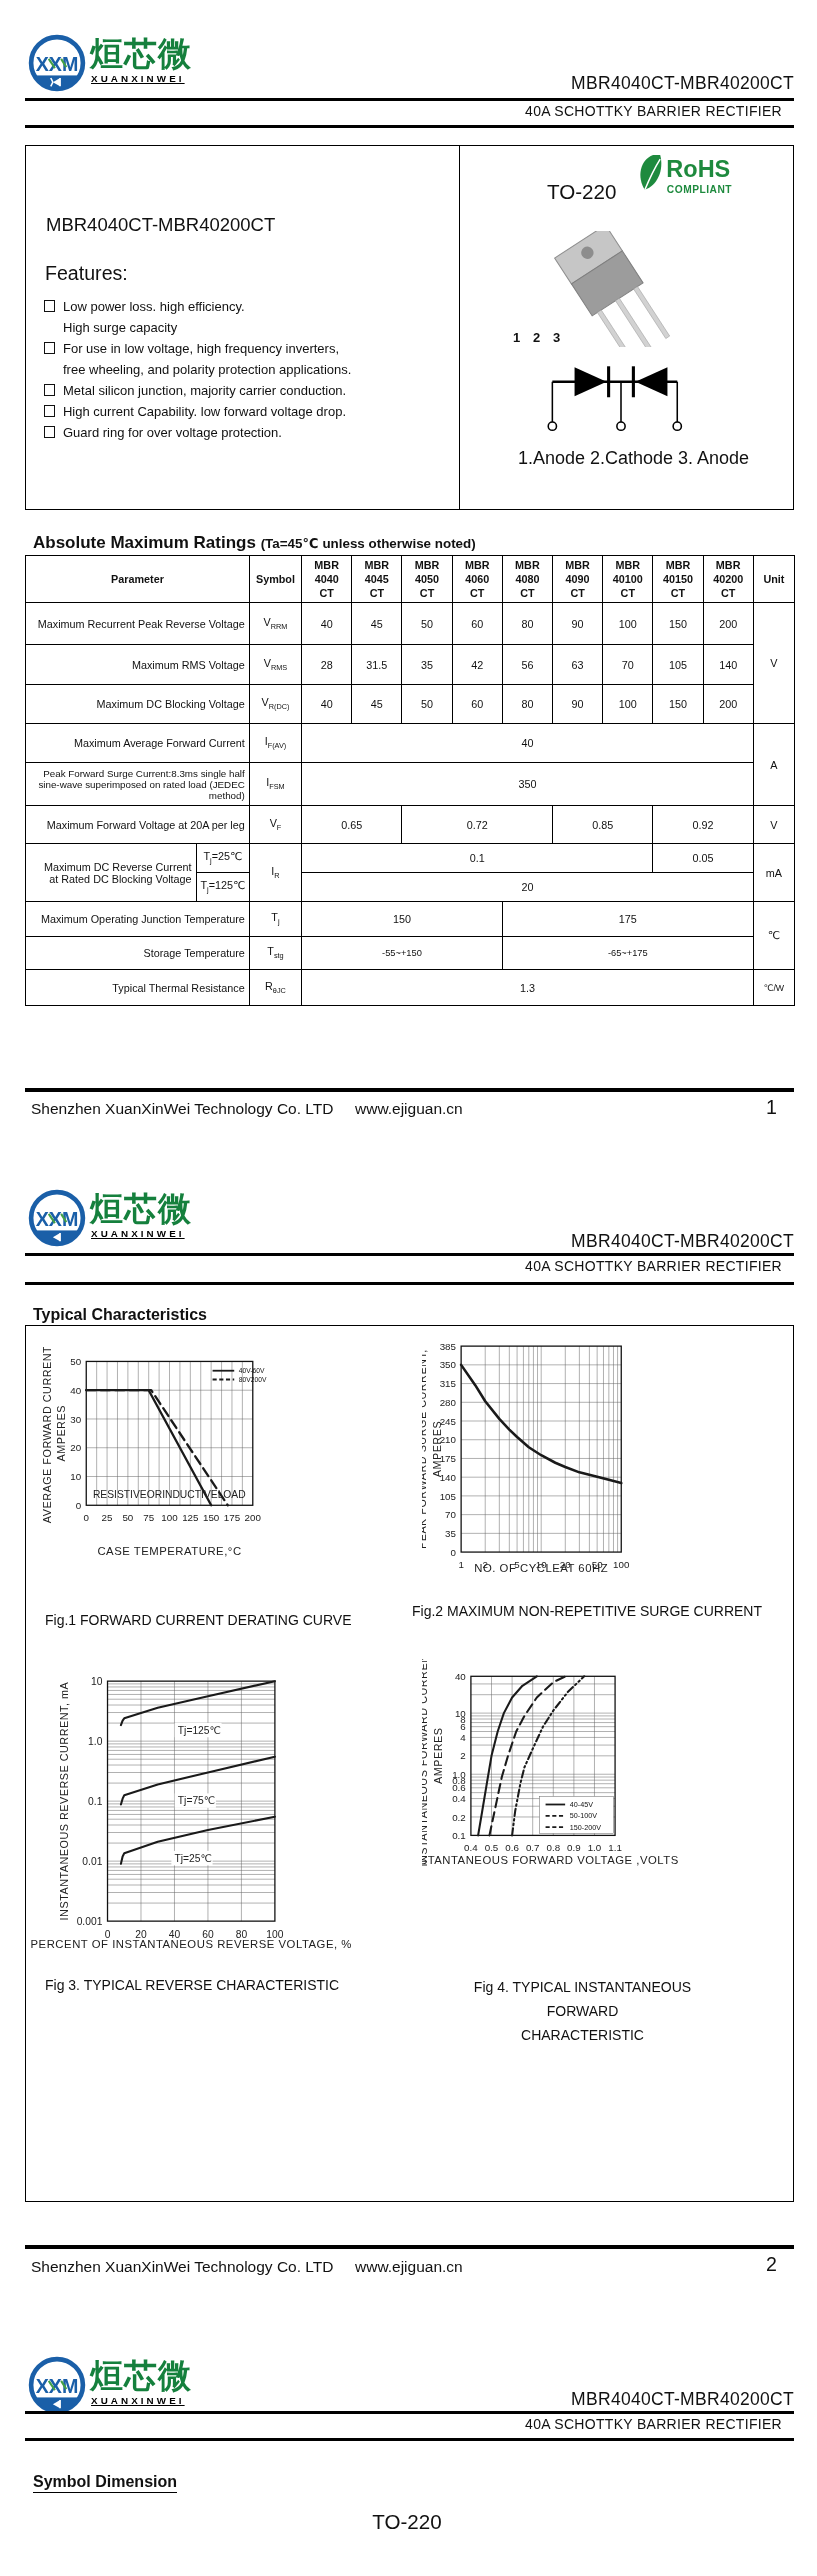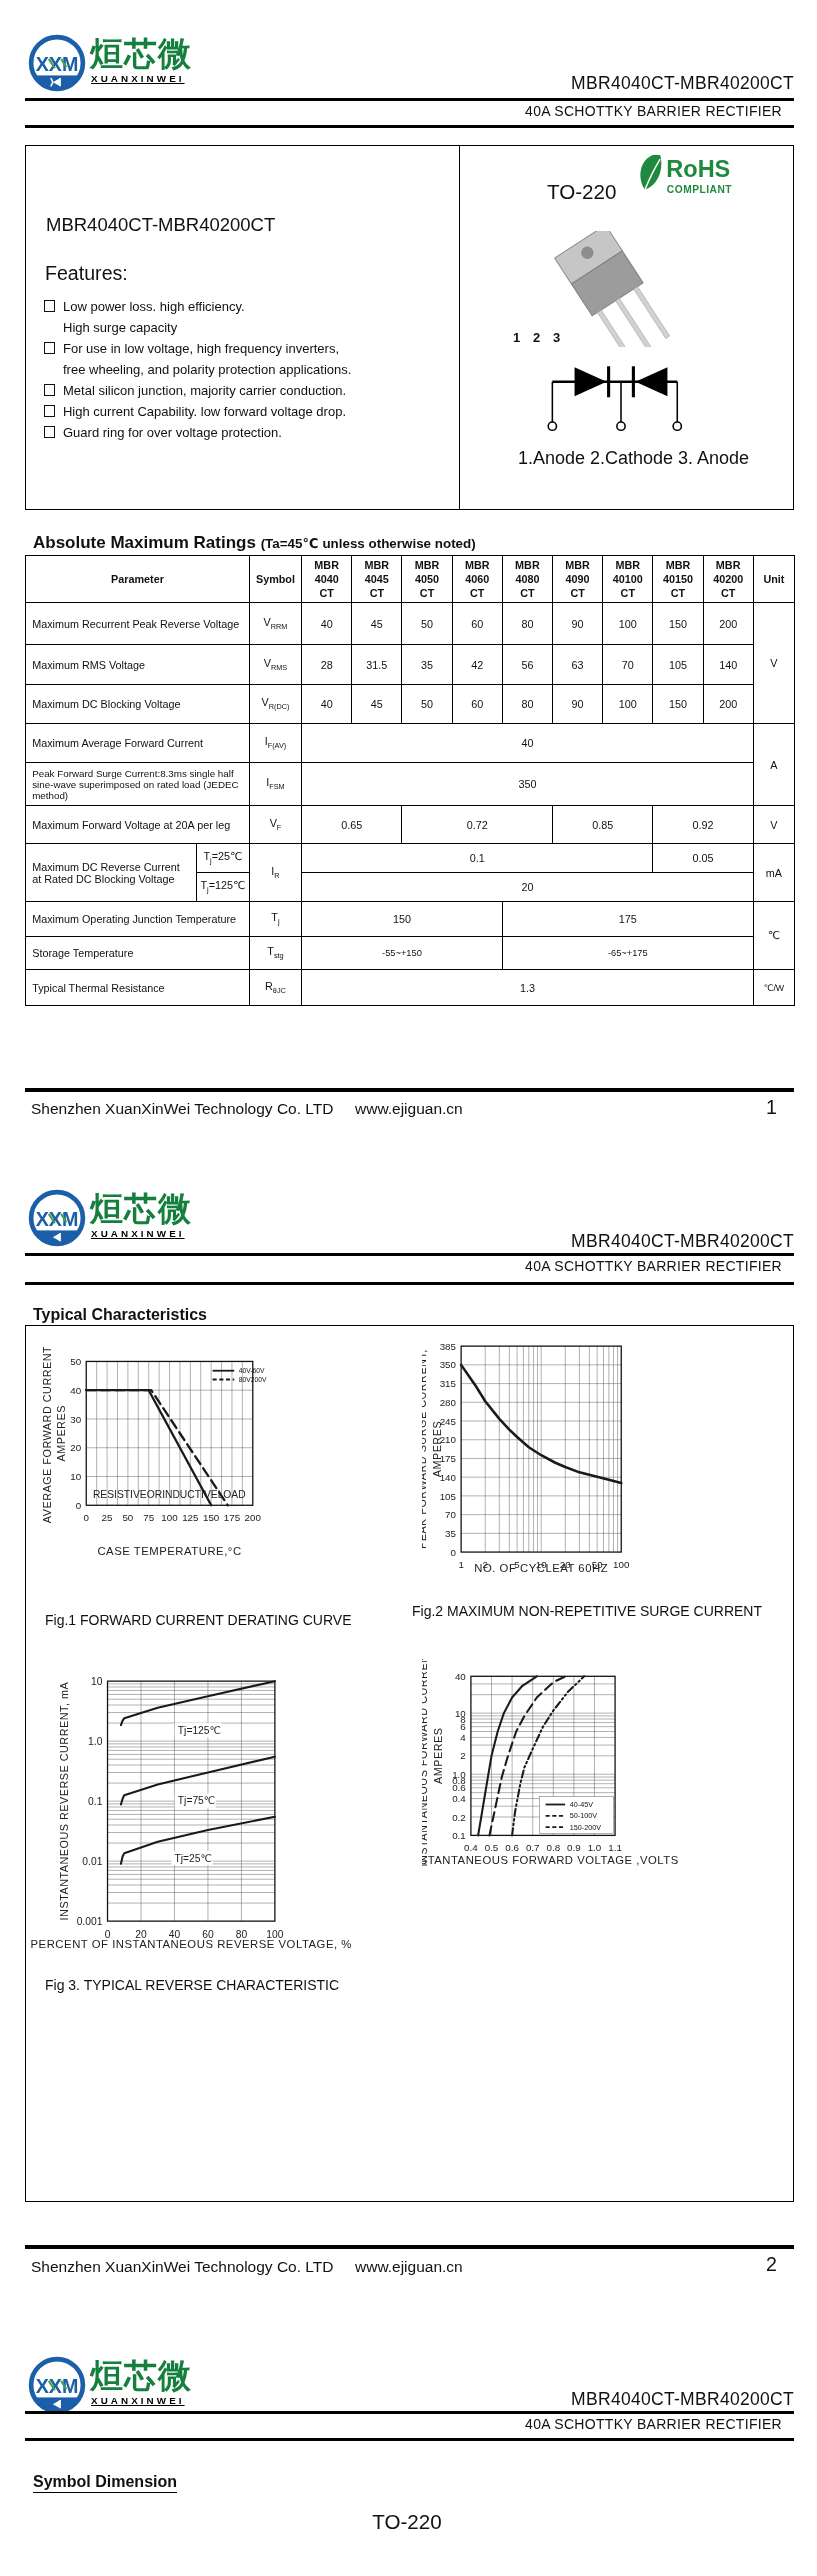--- a/index.html
+++ b/index.html
@@ -24,21 +24,21 @@
   .to220{position:absolute;left:547px;top:180px;font-size:20.6px;}
   .pins123{position:absolute;left:513px;top:330px;font-size:13px;font-weight:bold;letter-spacing:4.6px;}
   .pincap{position:absolute;left:510px;top:448px;width:247px;font-size:18px;text-align:center;}
   
   .amrhead{position:absolute;left:33px;top:533px;font-size:17px;font-weight:bold;}
   .amrhead .note{font-size:13.4px;}
   table{border-collapse:collapse;table-layout:fixed;}
   .amr{position:absolute;left:25px;top:555px;width:770px;}
   .amr td{border:1px solid #000;border-top-width:1.5px;border-bottom-width:1.5px;
           text-align:center;font-size:10.8px;padding:0 1px;overflow:hidden;}
-  .amr td.pl{text-align:left;padding-left:6.2px;padding-right:4.1px;}
+  .amr td.pl{text-align:right;padding-left:6.2px;padding-right:4.1px;}
   .amr td.b{font-weight:bold;}
   .pre{white-space:pre-line;line-height:1.3;}
   sub{font-size:68%;}
   
   .h2{position:absolute;left:33px;font-size:16px;font-weight:bold;}
   .underline{border-bottom:1.5px solid #000;padding-bottom:1.5px;}
   
   .figbox{position:absolute;left:25px;border:1.5px solid #000;box-sizing:border-box;background:#fff;}
   .chart{position:absolute;}
   .figcap{position:absolute;font-size:14px;}
@@ -534,20 +534,22 @@
         <line x1="240" y1="326" x2="278" y2="326" stroke="#1a1a1a" stroke-width="3.5" stroke-dasharray="8,5"></line>
         <text x="287" y="331" font-size="14" fill="#111">150-200V</text>
         <text x="235" y="398" text-anchor="middle" font-size="22" fill="#222" letter-spacing="1">INSTANTANEOUS  FORWARD  VOLTAGE ,VOLTS</text>
         <text x="10" y="187.5" text-anchor="middle" font-size="21" fill="#222" letter-spacing="1" transform="rotate(-90 10 187.5)">INSTANTANEOUS FORWARD CURRENT,</text>
         <text x="38" y="187.5" text-anchor="middle" font-size="21" fill="#222" letter-spacing="1" transform="rotate(-90 38 187.5)">AMPERES</text>
       </svg></div>
 
   <div class="figcap" style="left:45px;top:1612px;">Fig.1 FORWARD CURRENT DERATING CURVE</div>
   <div class="figcap" style="left:412px;top:1603px;">Fig.2 MAXIMUM NON-REPETITIVE SURGE CURRENT</div>
   <div class="figcap" style="left:45px;top:1977px;">Fig 3. TYPICAL REVERSE CHARACTERISTIC</div>
+  <div class="figcap" style="left:438px;top:1975px;width:289px;text-align:center;white-space:pre-line;line-height:24px;">Fig 4. TYPICAL INSTANTANEOUS FORWARD
+CHARACTERISTIC</div>
 
   <div class="footline" style="top:2245px;"></div>
   <div class="foot" style="left:31px;top:2258px;">Shenzhen XuanXinWei Technology Co. LTD</div>
   <div class="foot" style="left:355px;top:2258px;">www.ejiguan.cn</div>
   <div class="pageno" style="top:2253px;">2</div>
 
   <div class="logo" style="left:28px;top:2356px;">
     <svg width="58" height="58" viewBox="0 0 112 112">
       <defs>
           <clipPath id="lc3">

